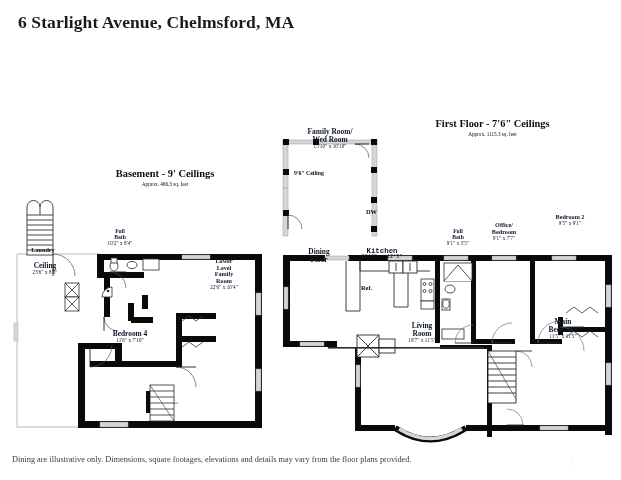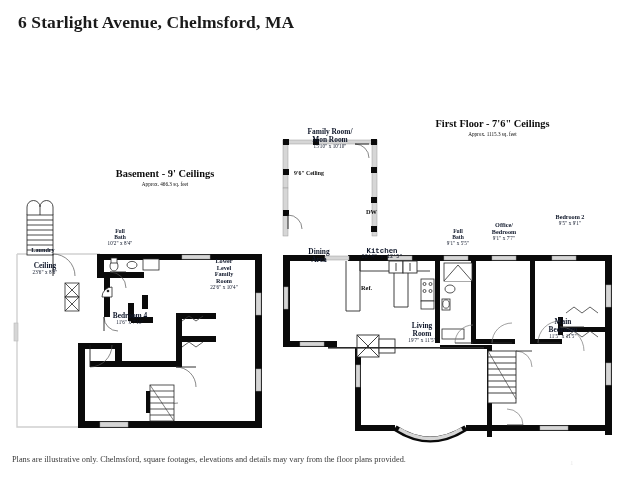--- a/index.html
+++ b/index.html
@@ -378,43 +378,43 @@
   <div class="lbl r-sm" style="left:18px; top:247px; width:50px;">
     <span class="nm">Laundry</span>
   </div>
 
   <div class="lbl r-xs" style="left:97px; top:228px; width:46px;">
     <span class="nm">Full</span>
     <span class="nm">Bath</span>
     <span class="dim">10'2" x 8'4"</span>
   </div>
 
-  <div class="lbl r-md" style="left:84px; top:312px; width:92px;">
+  <div class="lbl r-md" style="left:84px; top:330px; width:92px;">
     <span class="nm">Bedroom 4</span>
     <span class="dim">11'6" x 7'10"</span>
   </div>
 
   <div class="lbl r-sm" style="left:185px; top:258px; width:78px;">
     <span class="nm">Lower</span>
     <span class="nm">Level</span>
     <span class="nm">Family</span>
     <span class="nm">Room</span>
     <span class="dim">22'6" x 10'4"</span>
   </div>
 
   <div class="lbl r-md" style="left:285px; top:128px; width:90px;">
     <span class="nm">Family Room/</span>
-    <span class="nm">Mon Room</span>
+    <span class="nm">Wed Room</span>
     <span class="dim">15'10" x 10'10"</span>
   </div>
   <div class="ceilnote" style="left:294px; top:170px;">9'6" Ceiling</div>
 
   <div class="lbl r-md" style="left:291px; top:248px; width:56px;">
     <span class="nm">Dining</span>
-    <span class="nm">Area</span>
+    <span class="nm">Floor</span>
   </div>
 
   <div class="lbl r-md" style="left:351px; top:247px; width:62px;font-family:Liberation Mono, monospace;">
     <span class="nm">Kitchen</span>
     <span class="dim">20'4" x 12'5"</span>
   </div>
 
   <div class="lbl r-xs" style="left:437px; top:228px; width:42px;">
     <span class="nm">Full</span>
     <span class="nm">Bath</span>
@@ -440,16 +440,16 @@
 
   <div class="lbl r-md" style="left:391px; top:322px; width:62px;">
     <span class="nm">Living</span>
     <span class="nm">Room</span>
     <span class="dim">19'7" x 11'5"</span>
   </div>
 
   <div class="plain" style="left:366px; top:208px;">DW</div>
   <div class="plain" style="left:361px; top:284px;">Ref.</div>
 
-  <div id="footer-note">Plans are illustrative only. Chelmsford, square footages, elevations and details may vary from the floor plans provided.</div>
+  <div id="footer-note">Dining are illustrative only. Dimensions, square footages, elevations and details may vary from the floor plans provided.</div>
   <div id="watermark">1</div>
 
 </div>
 
 </body></html>

